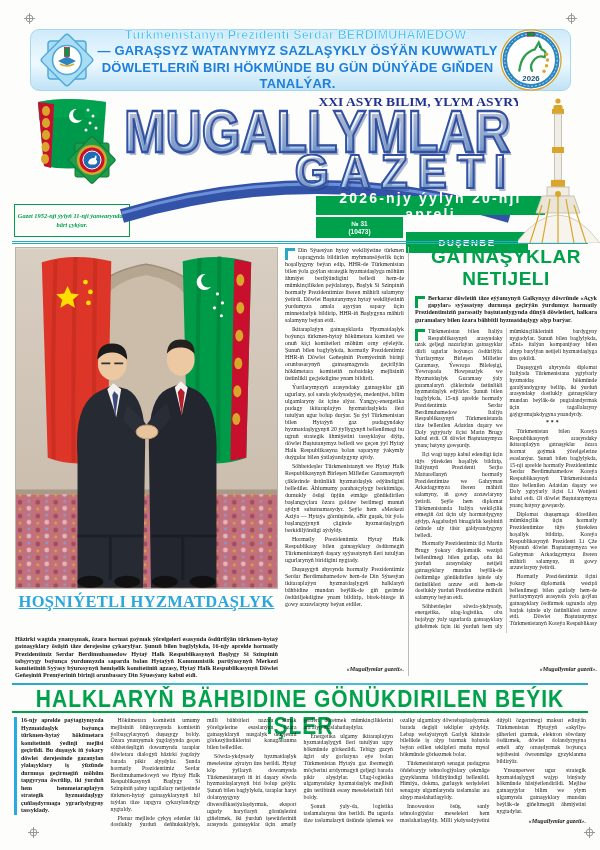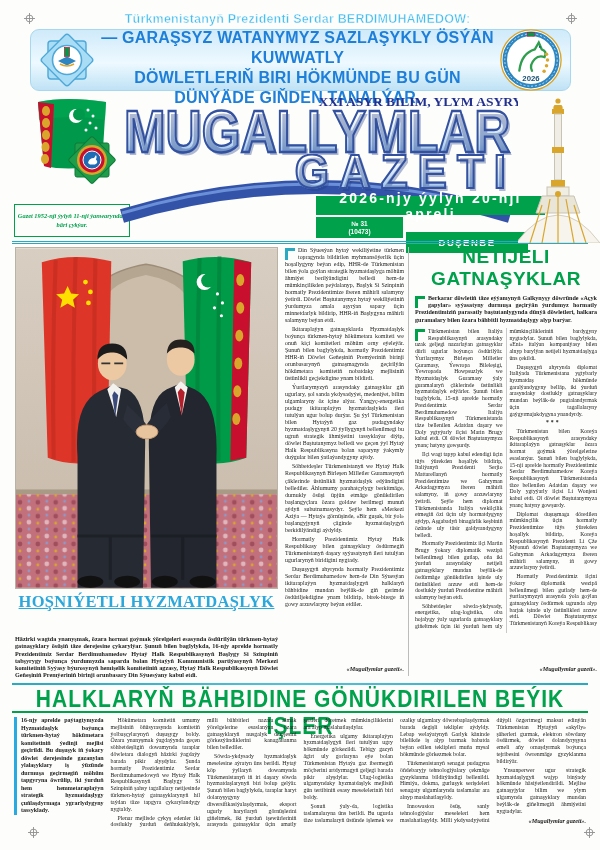--- a/index.html
+++ b/index.html
@@ -11,21 +11,21 @@
   
   .regmark{position:absolute;width:11px;height:11px;color:#8f8f8f;}
 
   
   .banner{position:absolute;left:30px;top:29px;width:541px;height:62px;
     background:linear-gradient(180deg,#cfeafa 0%,#eef9ff 55%,#bfe2f5 100%);
     border:1px solid #a8d8ef;border-radius:9px;display:flex;align-items:center;padding:2px 6px;}
   .banner-center{flex:1;text-align:center;line-height:1.25;}
   .banner-l1{font-family:"Liberation Sans",sans-serif;font-weight:bold;font-size:12.5px;
     color:#45bdef;-webkit-text-stroke:.45px #ffffff;letter-spacing:.2px;}
-  .banner-l2,.banner-l3{font-family:"Liberation Sans",sans-serif;font-weight:bold;font-size:16px;
+  .banner-l2,.banner-l3{font-family:"Liberation Sans",sans-serif;font-weight:bold;font-size:13px;
     color:#1d7fd9;letter-spacing:.2px;}
 
   .slogan{position:absolute;left:280px;top:94px;width:310px;text-align:center;
     font-family:"Liberation Serif",serif;font-weight:bold;font-size:13.5px;color:#22318f;}
 
   
   .title-wrap{position:absolute;left:116px;top:102px;width:400px;height:140px;text-align:right;}
   .mast-arc{position:absolute;left:0;top:48px;width:400px;height:80px;}
   .title1,.title2{font-family:"Liberation Sans",sans-serif;font-weight:bold;
     background:linear-gradient(180deg,#ffffff 20%,#bcd7f2 70%,#7fa9dd 100%);
@@ -297,22 +297,22 @@
     <p data-name="body-paragraph">Söhbetdeşler Türkmenistanyň we Hytaý Halk Respublikasynyň Birleşen Milletler Guramasynyň çäklerinde üstünlikli hyzmatdaşlyk edýändigini bellediler. Ählumumy parahatçylygy berkitmäge, durnukly ösüşi üpjün etmäge gönükdirilen başlangyçlara özara goldaw berilmegi munuň aýdyň subutnamasydyr. Şeýle hem «Merkezi Aziýa — Hytaý» görnüşinde, «Bir guşak, bir ýol» başlangyjynyň çäginde hyzmatdaşlygyň berkidilýändigi aýdyldy.</p>
     <p data-name="body-paragraph">Hormatly Prezidentimiz Hytaý Halk Respublikasy bilen gatnaşyklary ösdürmegiň Türkmenistanyň daşary syýasatynyň ileri tutulýan ugurlarynyň biridigini nygtady.</p>
     <p data-name="body-paragraph">Duşuşygyň ahyrynda hormatly Prezidentimiz Serdar Berdimuhamedow hem-de Din Sýuesýan ikitaraplaýyn hyzmatdaşlygyň halklaryň bähbidine mundan beýläk-de giň gerimde ösdüriljekdigine ynam bildirip, birek-birege iň gowy arzuwlaryny beýan etdiler.</p>
   </div>
   <div class="cont-credit credit" data-name="article-friendly-credit">«Mugallymlar gazeti».</div>
 
   <div class="vrule" data-name="column-divider"></div>
 
   <div class="net art" data-name="article-netijeli">
     <div class="net-headline" data-name="article-netijeli-headline">
+      <div data-name="article-netijeli-headline-line2">GATNAŞYKLAR</div>
       <div data-name="article-netijeli-headline-line1">NETIJELI</div>
-      <div data-name="article-netijeli-headline-line2">GATNAŞYKLAR</div>
     </div>
     <div class="net-lead"><span class="qcorner green" data-name="pull-corner-icon"></span><span data-name="article-netijeli-lead">Berkarar döwletiň täze eýýamynyň Galkynyşy döwründe «Açyk gapylar» syýasatyny durmuşa geçirýän ýurdumyz hormatly Prezidentimiziň parasatly baştutanlygynda dünýä döwletleri, halkara guramalary bilen özara bähbitli hyzmatdaşlygy alyp barýar.</span></div>
     <div class="net-body" data-name="article-netijeli-body">
       <p class="noindent"><span class="qcorner green" data-name="pull-corner-icon"></span><span data-name="body-paragraph">Türkmenistan bilen Italiýa Respublikasynyň arasyndaky uzak geljegi nazarlaýan gatnaşyklar dürli ugurlar boýunça ösdürilýär. Ýurtlarymyz Birleşen Milletler Guramasy, Ýewropa Bileleşigi, Ýewropada Howpsuzlyk we Hyzmatdaşlyk Guramasy ýaly guramalaryň çäklerinde üstünlikli hyzmatdaşlyk edýärler. Şunuň bilen baglylykda, 15-nji aprelde hormatly Prezidentimiz Serdar Berdimuhamedow Italiýa Respublikasynyň Türkmenistanda täze bellenilen Adatdan daşary we Doly ygtyýarly ilçisi Marin Brugy kabul etdi. Ol döwlet Baştutanymyza ynanç hatyny gowşurdy.</span></p>
       <p data-name="body-paragraph">Ilçi wagt tapyp kabul edendigi üçin tüýs ýürekden hoşallyk bildirip, Italiýanyň Prezidenti Serjio Mattarellanyň hormatly Prezidentimize we Gahryman Arkadagymyza iberen mähirli salamyny, iň gowy arzuwlaryny ýetirdi. Şeýle hem diplomat Türkmenistanda Italiýa wekilçilik etmegiň özi üçin uly hormatdygyny aýdyp, Aşgabadyň binagärlik keşbiniň özünde uly täsir galdyrandygyny belledi.</p>
       <p data-name="body-paragraph">Hormatly Prezidentimiz ilçi Martin Brugy ýokary diplomatik wezipä bellenilmegi bilen gutlap, oňa iki ýurduň arasyndaky netijeli gatnaşyklary mundan beýläk-de ösdürmäge gönükdirilen işinde uly üstünlikleri arzuw etdi hem-de dostlukly ýurduň Prezidentine mähirli salamyny beýan etdi.</p>
       <p data-name="body-paragraph">Söhbetdeşler söwda-ykdysady, energetika, ulag-logistika, oba hojalygy ýaly ugurlarda gatnaşyklary giňeltmek üçin iki ýurduň hem uly mümkinçilikleriniň bardygyny nygtadylar. Şunuň bilen baglylykda, «Eni» italýan kompaniýasy bilen alnyp barylýan netijeli hyzmatdaşlyga üns çekildi.</p>
       <p data-name="body-paragraph">Duşuşygyň ahyrynda diplomat Italiýada Türkmenistana ygtybarly hyzmatdaş hökmünde garalýandygyny belläp, iki ýurduň arasyndaky dostlukly gatnaşyklary mundan beýläk-de pugtalandyrmak üçin tagallalaryny gaýgyrmajakdygyna ynandyrdy.</p>
       <p class="sep" data-name="section-separator">***</p>
       <p data-name="body-paragraph">Türkmenistan bilen Koreýa Respublikasynyň arasyndaky ikitaraplaýyn gatnaşyklar özara hormat goýmak ýörelgelerine esaslanýar. Şunuň bilen baglylykda, 15-nji aprelde hormatly Prezidentimiz Serdar Berdimuhamedow Koreýa Respublikasynyň Türkmenistanda täze bellenilen Adatdan daşary we Doly ygtyýarly ilçisi Li Wonjeni kabul etdi. Ol döwlet Baştutanymyza ynanç hatyny gowşurdy.</p>

